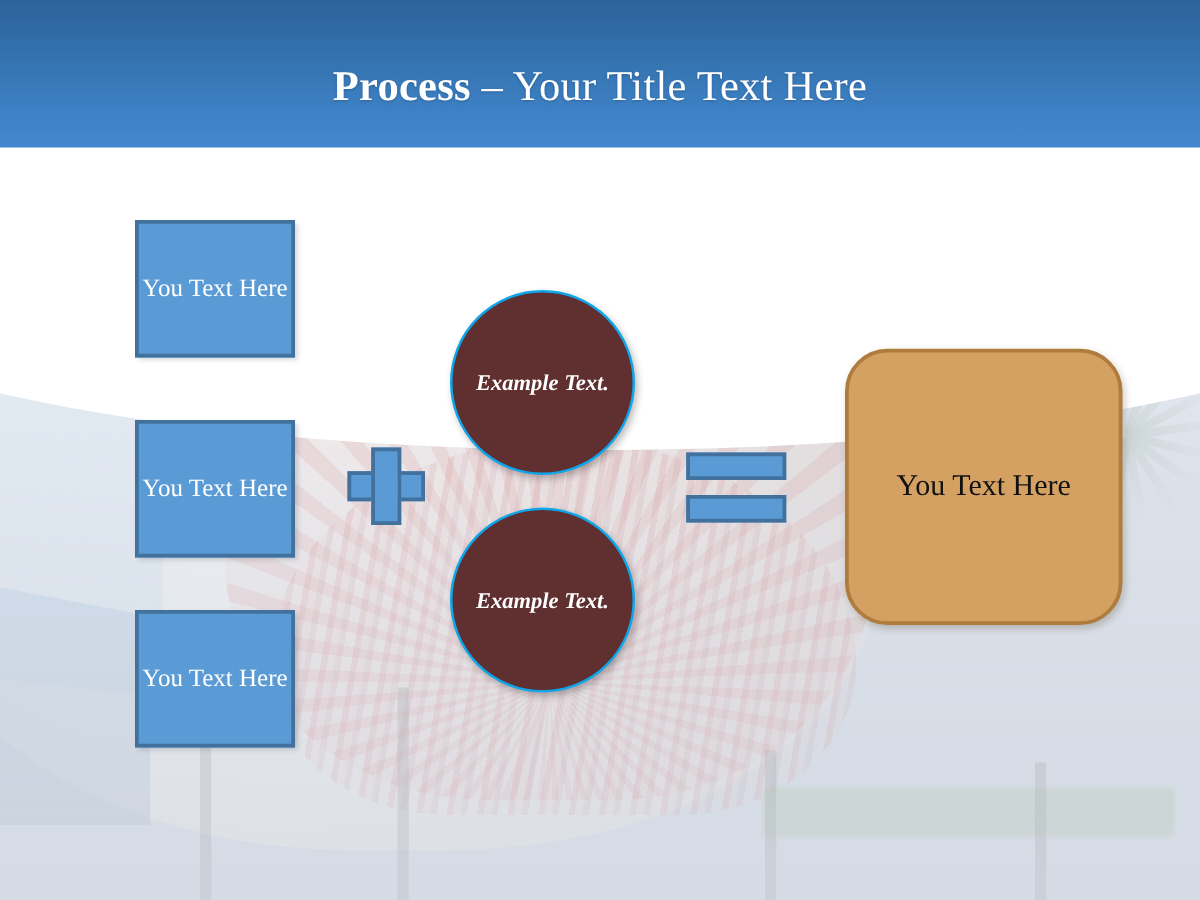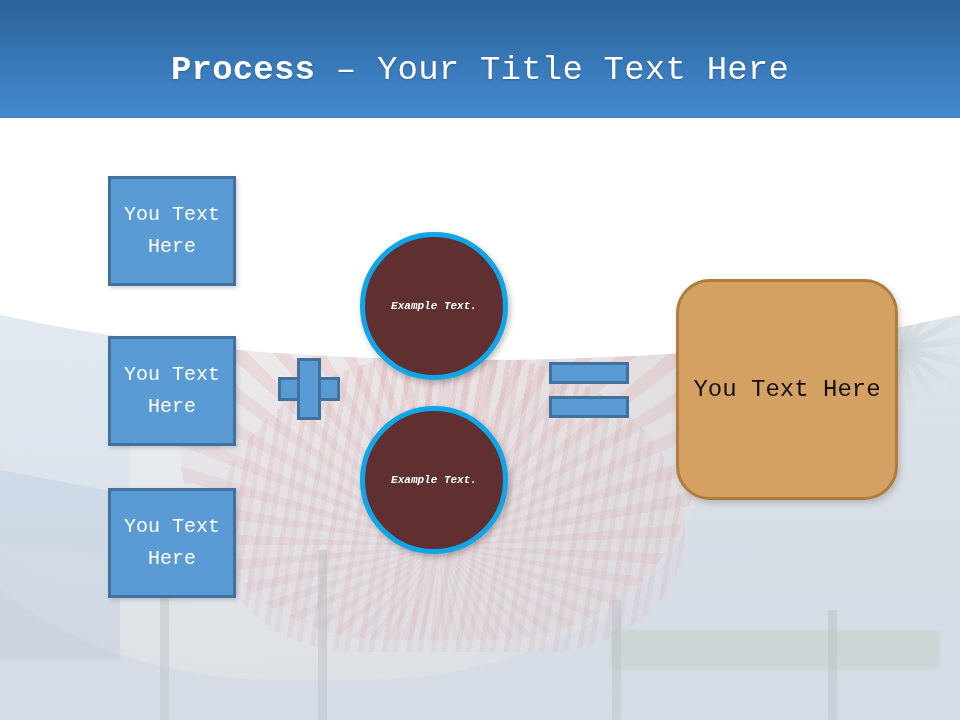--- a/index.html
+++ b/index.html
@@ -5,21 +5,21 @@
   html, body {
     margin: 0;
     padding: 0;
     background: #ffffff;
   }
   .slide {
     position: relative;
     width: 960px;
     height: 720px;
     overflow: hidden;
-    font-family: Liberation Mono, monospace;
+    font-family: Liberation Serif, serif;
     background: #0369a1;
   }
 
   
   .photo {
     position: absolute;
     inset: 0;
     overflow: hidden;
   }
   
@@ -186,28 +186,28 @@
   #blue-box-1 { left: 108px; top: 176px; }
   #blue-box-2 { left: 108px; top: 336px; }
   #blue-box-3 { left: 108px; top: 488px; }
 
   .circle {
     position: absolute;
     width: 148px;
     height: 148px;
     border-radius: 50%;
     background: #602F2F;
-    border: 5px solid #0ea5e9;
+    border: 2px solid #0ea5e9;
     box-sizing: border-box;
     display: flex;
     align-items: center;
     justify-content: center;
     text-align: left;
     color: #ffffff;
-    font-size: 11px;
+    font-size: 18px;
     line-height: 22px;
     font-weight: bold;
     font-style: italic;
     box-shadow: 2px 3px 6px rgba(40,25,25,.30);
   }
   #circle-1 { left: 360px; top: 232px; }
   #circle-2 { left: 360px; top: 406px; }
 
   .orange-box {
     position: absolute;

